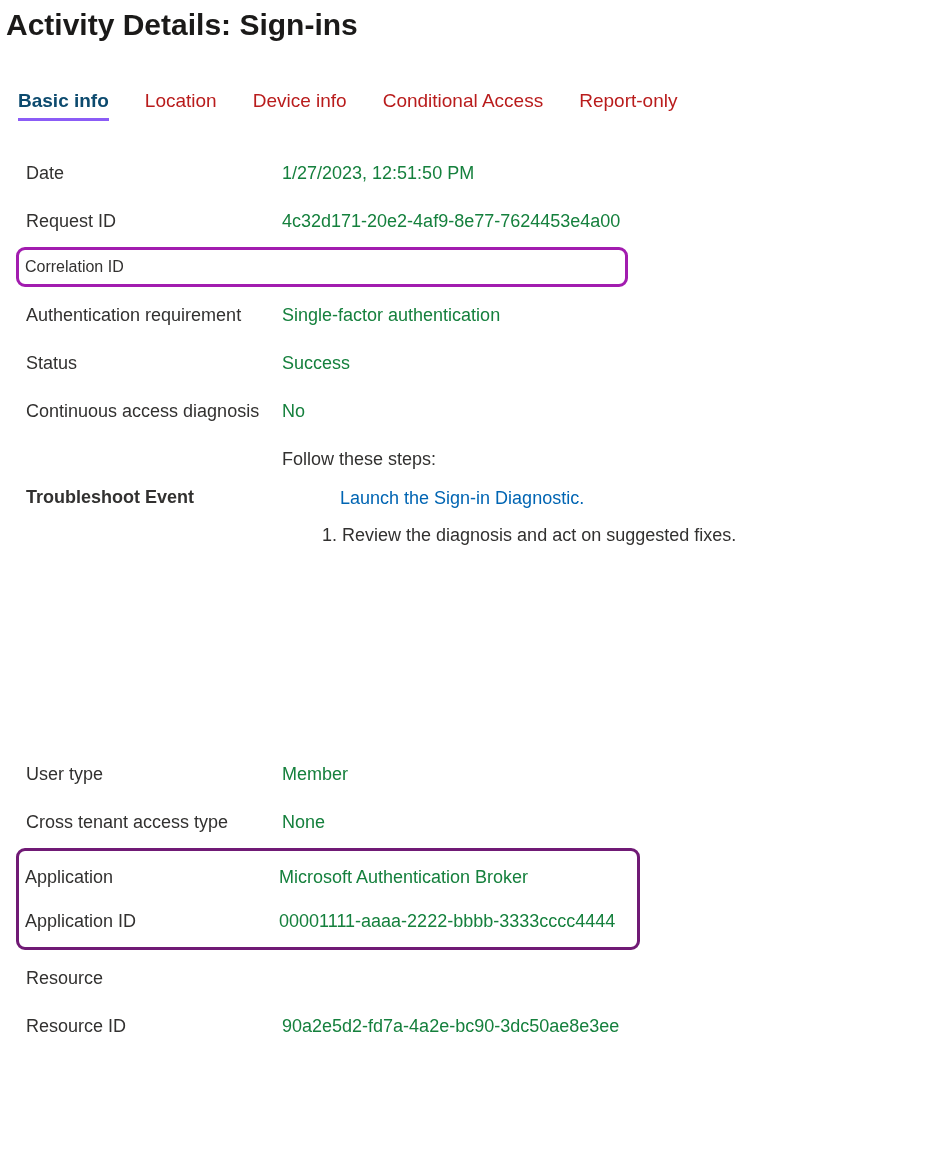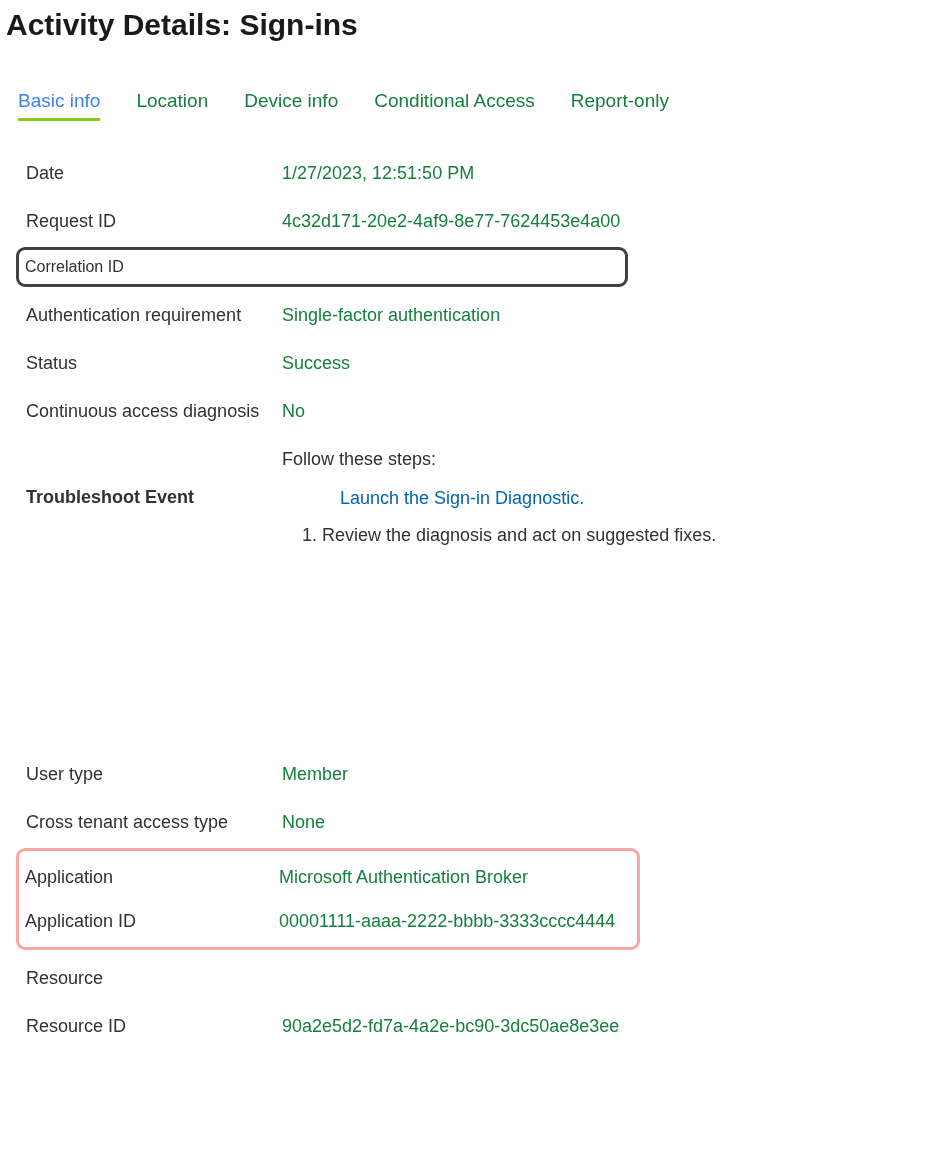--- a/index.html
+++ b/index.html
@@ -19,59 +19,59 @@
     }
     .tabs {
       display: flex;
       gap: 36px;
       border-bottom: none;
       padding-left: 14px;
       margin-bottom: 28px;
     }
     .tab {
       font-size: 19px;
-      color: #15803d;
+      color: #b91c1c;
       padding-bottom: 6px;
       cursor: pointer;
       border-bottom: 2px solid transparent;
     }
     .tab.active {
-      font-weight: 400;
-      color: #3b82f6;
-      border-bottom: 3px solid #84cc16;
+      font-weight: 700;
+      color: #0c4a6e;
+      border-bottom: 3px solid #8b5cf6;
     }
     .rows {
       padding-left: 22px;
     }
     .row {
       display: flex;
       align-items: flex-start;
       padding: 12px 0;
       font-size: 18px;
       line-height: 24px;
     }
     .row .label {
       width: 256px;
       flex-shrink: 0;
       color: #323130;
     }
     .row .value {
       color: #15803d;
     }
     .highlight-single {
-      border: 3px solid #404040;
+      border: 3px solid #a21caf;
       border-radius: 9px;
       padding: 8px 10px 8px 6px;
       margin: 2px 0 4px -10px;
       display: inline-flex;
       width: 612px;
     }
     .highlight-single .label { width: 260px; }
     .highlight-double {
-      border: 3px solid #fca5a5;
+      border: 3px solid #701a75;
       border-radius: 9px;
       padding: 4px 10px 4px 6px;
       margin: 2px 0 4px -10px;
       width: 624px;
     }
     .highlight-double .row { padding: 10px 0; }
     .highlight-double .row .label { width: 254px; }
     .troubleshoot-row {
       display: flex;
       align-items: flex-start;
@@ -88,21 +88,21 @@
       flex: 1;
     }
     .steps-intro { margin-bottom: 18px; }
     .diag-link {
       color: #0065b3;
       cursor: pointer;
       margin-left: 58px;
       display: inline-block;
       margin-bottom: 16px;
     }
-    .step-item { margin-left: 20px; }
+    .step-item { margin-left: 40px; }
     .gap-block { height: 190px; }
   </style>
 </head>
 <body>
 
 <h1 class="page-title">Activity Details: Sign-ins</h1>
 
 <div class="tabs">
   <div class="tab active">Basic info</div>
   <div class="tab">Location</div>

